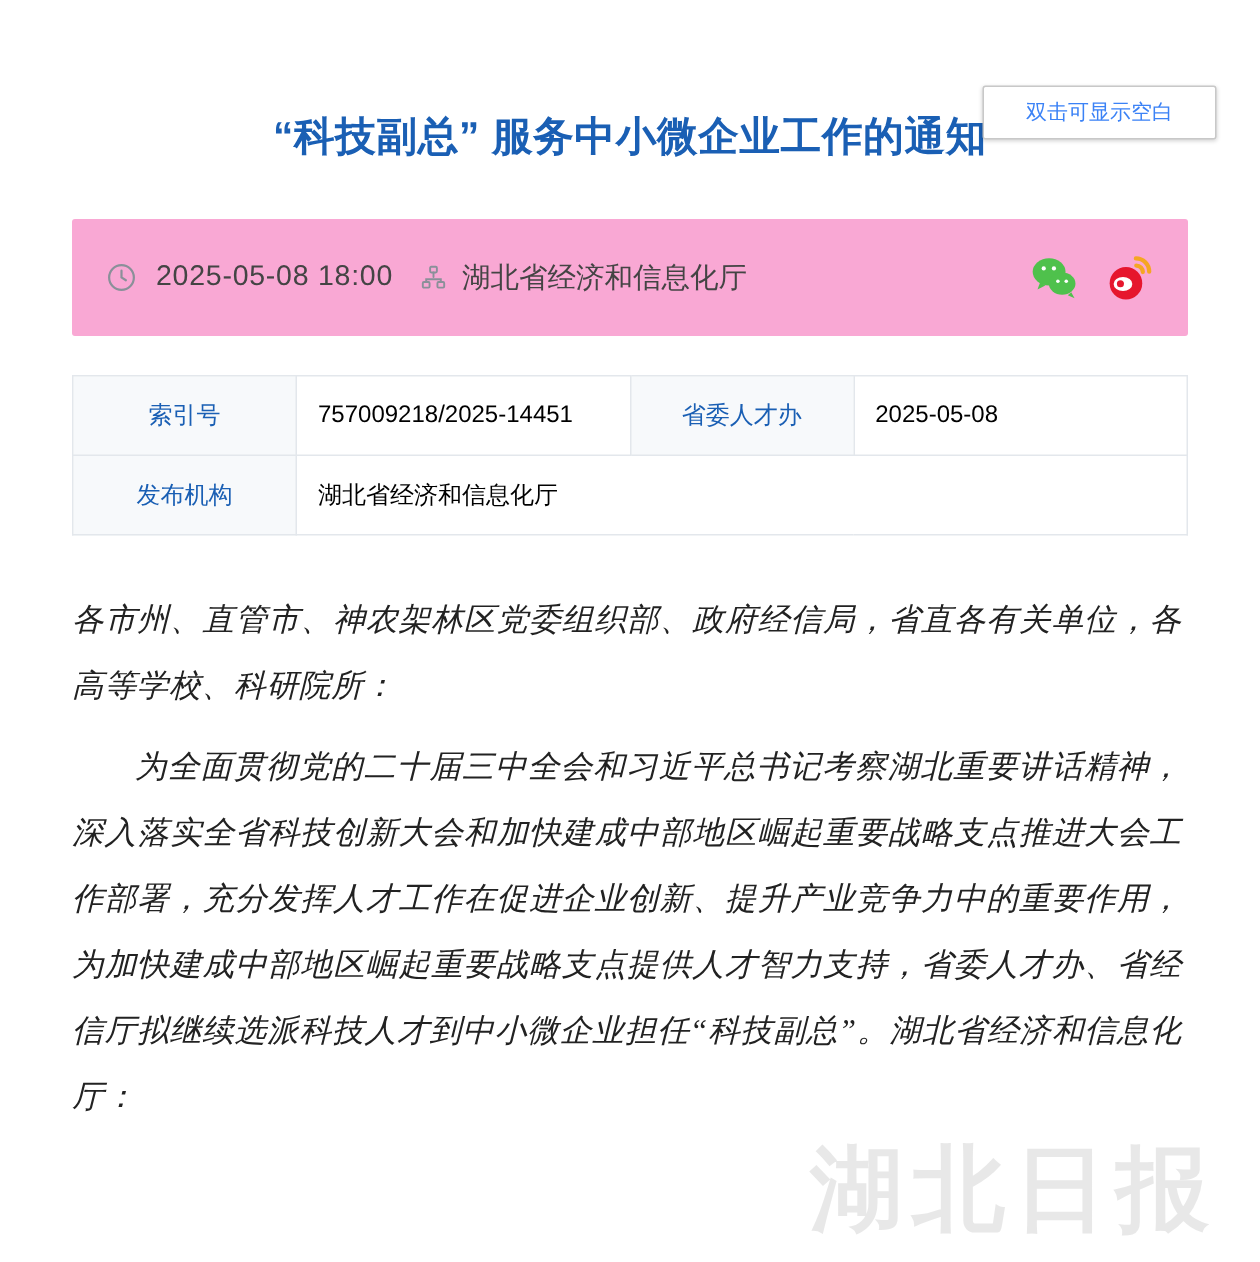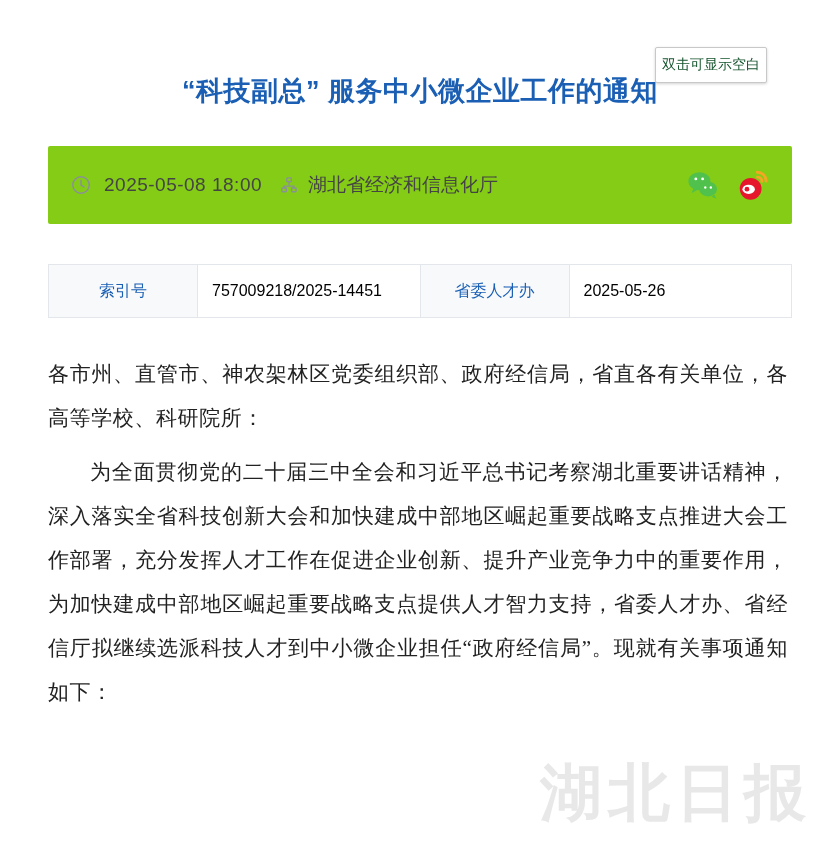--- a/index.html
+++ b/index.html
@@ -29,36 +29,36 @@
     font-size: 27px;
     line-height: 46px;
     font-weight: 700;
     color: #1a5fb4;
     letter-spacing: 0.5px;
     font-family: "Liberation Sans", sans-serif;
   }
   
   .tooltip {
     position: absolute;
-    top: 47px;
+    top: 57px;
     left: 655px;
     background: #ffffff;
     border: 1px solid #c8c8c8;
     box-shadow: 0 1px 3px rgba(0,0,0,0.18);
     font-size: 14px;
-    color: #14532d;
-    padding: 8px 6px;
+    color: #3b82f6;
+    padding: 8px 28px;
     white-space: nowrap;
     z-index: 20;
     border-radius: 2px;
   }
   
   .metabar {
     margin: 22px 0 0 0;
-    background: #84cc16;
+    background: #f9a8d4;
     height: 78px;
     display: flex;
     align-items: center;
     padding: 0 22px;
     box-sizing: border-box;
     border-radius: 2px;
   }
   .metabar .clock {
     width: 22px;
     height: 22px;
@@ -82,21 +82,21 @@
   }
   .metabar .spacer { flex: 1 1 auto; }
   .share {
     display: flex;
     align-items: center;
     gap: 16px;
   }
   .share .ico { width: 34px; height: 34px; display: block; cursor: pointer; }
   
   table.info {
-    margin-top: 40px;
+    margin-top: 26px;
     width: 100%;
     border-collapse: collapse;
     font-size: 16px;
     color: #333;
     table-layout: fixed;
   }
   table.info td {
     border: 1px solid #e3e7ec;
     height: 40px;
     padding: 6px 14px;
@@ -113,21 +113,21 @@
   
   .body-text {
     margin-top: 34px;
     font-family: "Liberation Serif", serif;
     font-size: 21px;
     line-height: 44px;
     color: #222;
     text-align: justify;
     letter-spacing: 0.6px;
   }
-  .body-text p { margin: 0 4px 10px 0; }
+  .body-text p { margin: 0 4px 10px 0; font-style: italic; }
   .body-text p.indent { text-indent: 2em; }
   
   .watermark {
     position: absolute;
     right: 28px;
     bottom: 6px;
     font-family: "Liberation Serif", serif;
     font-size: 62px;
     font-weight: 700;
     color: rgba(150,150,150,0.22);
@@ -194,24 +194,28 @@
       </span>
     </span>
   </div>
 
   <table class="info">
     <tbody>
       <tr>
         <td class="lbl">索引号</td>
         <td class="val">757009218/2025-14451</td>
         <td class="lbl">省委人才办</td>
-        <td class="val">2025-05-26</td>
+        <td class="val">2025-05-08</td>
+      </tr>
+      <tr>
+        <td class="lbl">发布机构</td>
+        <td class="val" colspan="3">湖北省经济和信息化厅</td>
       </tr>
     </tbody>
   </table>
 
   <div class="body-text">
     <p>各市州、直管市、神农架林区党委组织部、政府经信局，省直各有关单位，各高等学校、科研院所：</p>
-    <p class="indent">为全面贯彻党的二十届三中全会和习近平总书记考察湖北重要讲话精神，深入落实全省科技创新大会和加快建成中部地区崛起重要战略支点推进大会工作部署，充分发挥人才工作在促进企业创新、提升产业竞争力中的重要作用，为加快建成中部地区崛起重要战略支点提供人才智力支持，省委人才办、省经信厅拟继续选派科技人才到中小微企业担任“政府经信局”。现就有关事项通知如下：</p>
+    <p class="indent">为全面贯彻党的二十届三中全会和习近平总书记考察湖北重要讲话精神，深入落实全省科技创新大会和加快建成中部地区崛起重要战略支点推进大会工作部署，充分发挥人才工作在促进企业创新、提升产业竞争力中的重要作用，为加快建成中部地区崛起重要战略支点提供人才智力支持，省委人才办、省经信厅拟继续选派科技人才到中小微企业担任“科技副总”。湖北省经济和信息化厅：</p>
   </div>
 
   <div class="watermark">湖北日报</div>
 </div>
 
 </body></html>

